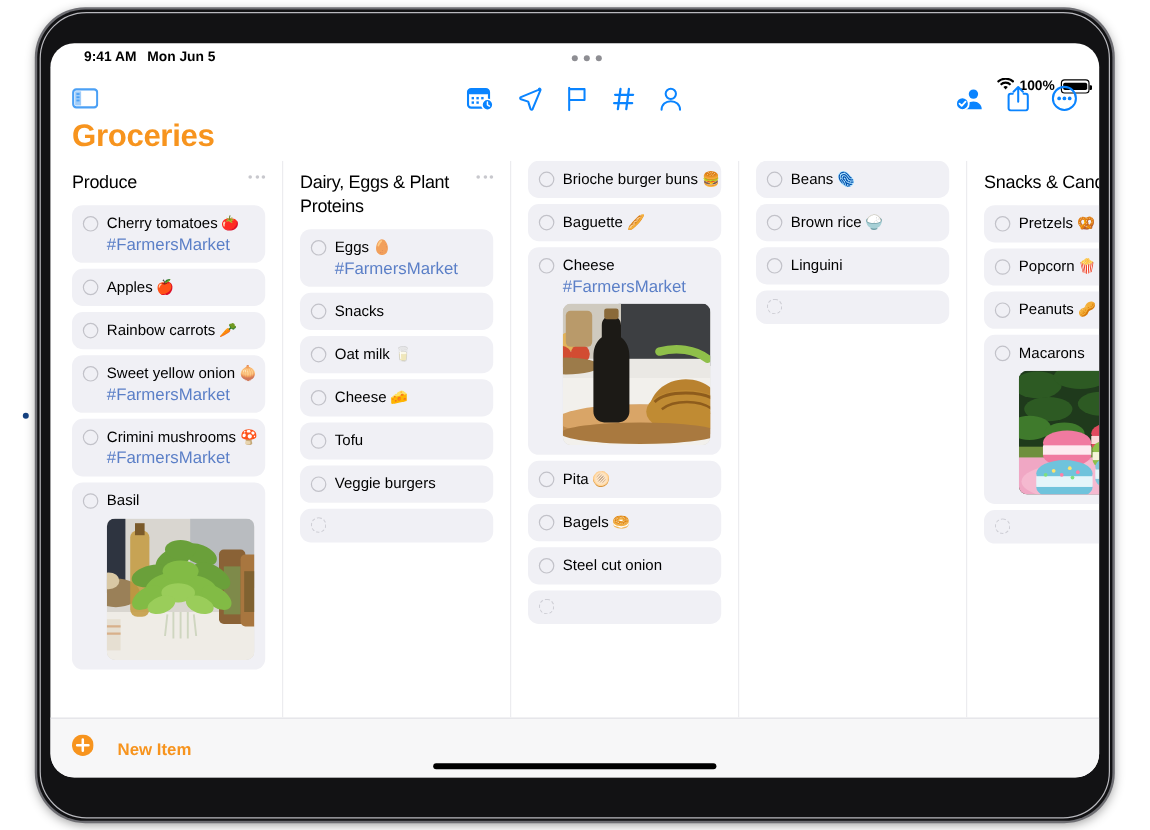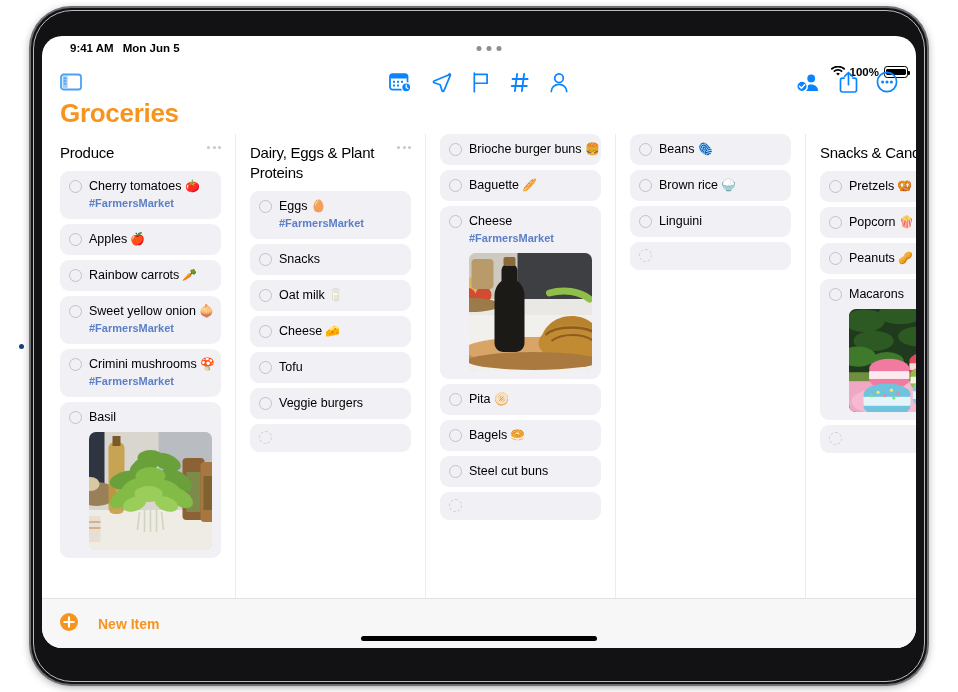--- a/index.html
+++ b/index.html
@@ -132,21 +132,21 @@
     border: 1.3px solid #c2c2c9; border-radius: 50%;
     margin-top: 2px;
   }
   .item.empty .check { border-style: dashed; border-color: #cfcfd6; margin-top: 0; }
   .item-body { flex: 1; min-width: 0; }
   .item-text {
     font-size: 12.5px; color: #000; line-height: 16px;
     white-space: nowrap;
   }
   .item-tag {
-    font-size: 11px; font-weight: bold; color: #5b7fc7;
+    font-size: 14px; font-weight: normal; color: #5b7fc7;
     line-height: 16px; margin-top: 1px;
   }
   .emoji { font-size: 12px; }
 
   
   .photo {
     margin-top: 7px;
     width: 100%;
     border-radius: 7px;
     overflow: hidden;
@@ -488,21 +488,21 @@
           </div>
           <div class="item">
             <span class="check"></span>
             <div class="item-body">
               <div class="item-text">Bagels <span class="emoji">🥯</span></div>
             </div>
           </div>
           <div class="item">
             <span class="check"></span>
             <div class="item-body">
-              <div class="item-text">Steel cut buns</div>
+              <div class="item-text">Steel cut onion</div>
             </div>
           </div>
           <div class="item empty">
             <span class="check"></span>
             <div class="item-body"></div>
           </div>
         </div>
       </div>
       <div class="column">
         <div class="items">

